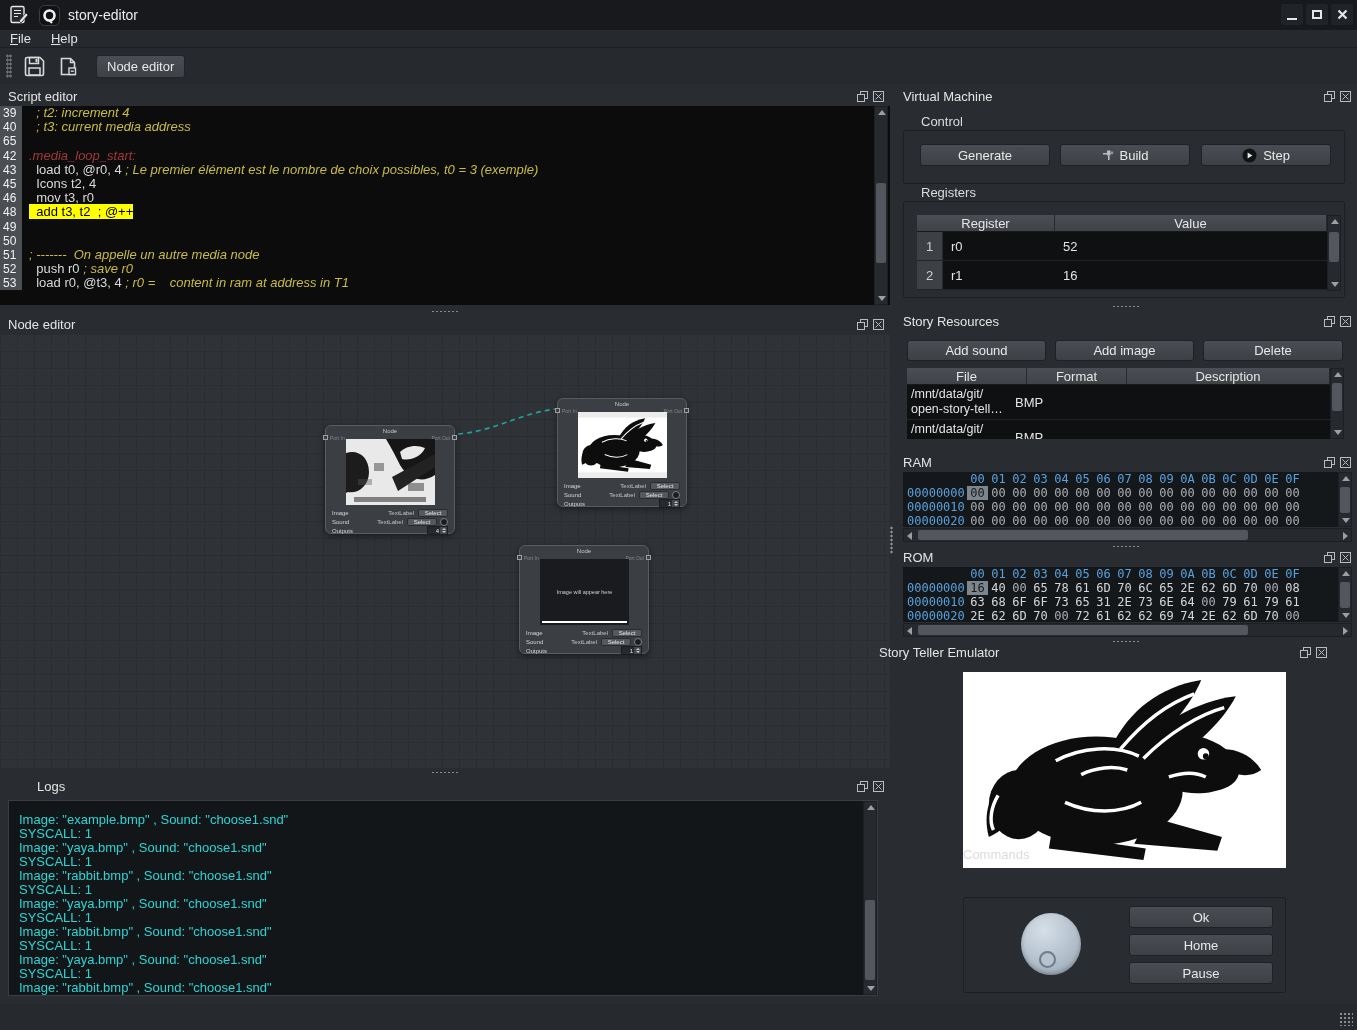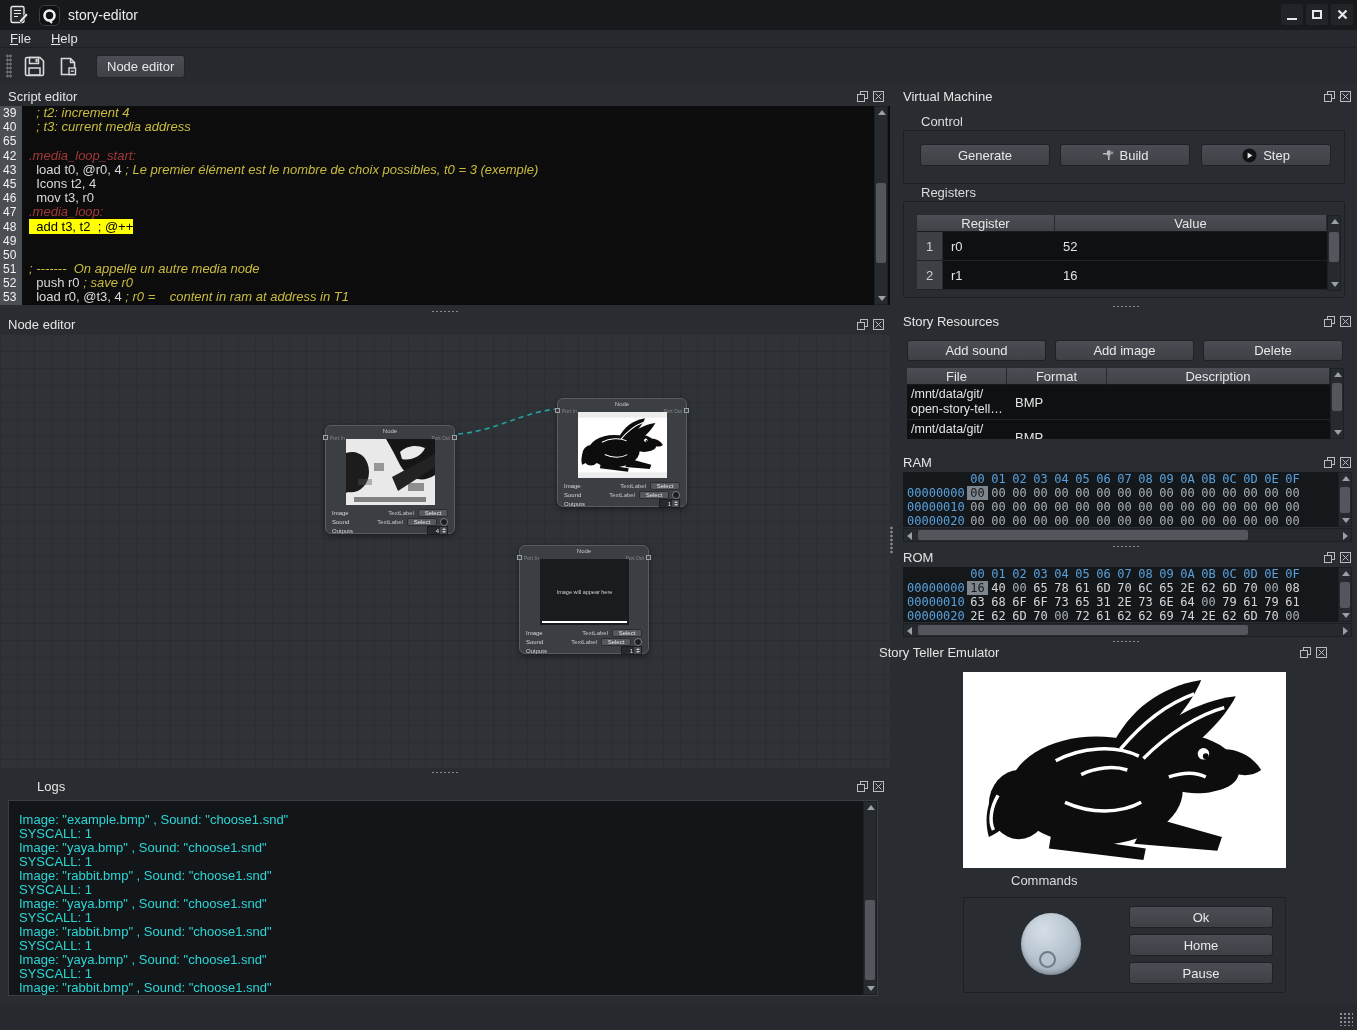--- a/index.html
+++ b/index.html
@@ -207,21 +207,20 @@
   </div>
   <div class="code-area">
     <div>
         <div class="crow"><span class="ln">39</span><span class="ct"><span class="cmt">  ; t2: increment 4</span></span></div>
         <div class="crow"><span class="ln">40</span><span class="ct"><span class="cmt">  ; t3: current media address</span></span></div>
         <div class="crow"><span class="ln">65</span><span class="ct"></span></div>
         <div class="crow"><span class="ln">42</span><span class="ct"><span class="lbl">.media_loop_start:</span></span></div>
         <div class="crow"><span class="ln">43</span><span class="ct"><span>  load t0, @r0, 4 </span><span class="cmt">; Le premier élément est le nombre de choix possibles, t0 = 3 (exemple)</span></span></div>
         <div class="crow"><span class="ln">45</span><span class="ct"><span>  Icons t2, 4</span></span></div>
         <div class="crow"><span class="ln">46</span><span class="ct"><span>  mov t3, r0</span></span></div>
-        <div class="crow"><span class="ln">47</span><span class="ct"><span class="lbl">.media_loop:</span></span></div>
         <div class="crow"><span class="ln">48</span><span class="ct"><span class="hlspan"><span>  add t3, t2  ; @++</span></span></span></div>
         <div class="crow"><span class="ln">49</span><span class="ct"></span></div>
         <div class="crow"><span class="ln">50</span><span class="ct"></span></div>
         <div class="crow"><span class="ln">51</span><span class="ct"><span class="cmt">; -------  On appelle un autre media node</span></span></div>
         <div class="crow"><span class="ln">52</span><span class="ct"><span>  push r0 </span><span class="cmt">; save r0</span></span></div>
         <div class="crow"><span class="ln">53</span><span class="ct"><span>  load r0, @t3, 4 </span><span class="cmt">; r0 =    content in ram at address in T1</span></span></div>
       </div>
     <div class="vscroll" style="right:2px;top:0;height:199px;">
       <span class="sb-arrow tri-up"></span>
         <span class="sb-arrow tri-dn"></span>
@@ -527,21 +526,21 @@
       <span>Add sound</span>
     </button>
   <button class="btn" style="left:1055px;top:340px;width:139px;height:21px;">
       <span>Add image</span>
     </button>
   <button class="btn" style="left:1203px;top:340px;width:140px;height:21px;">
       <span>Delete</span>
     </button>
   <div style="position:absolute;left:907px;top:368px;width:423px;height:71px;overflow:hidden;background:#0e1012;">
     <div class="thead">
-      <span class="th" style="width:100px;">
+      <span class="th" style="width:120px;">
           <span>File</span>
         </span>
       <span class="th" style="width:100px;">
           <span>Format</span>
         </span>
       <span class="th" style="flex:1;">
           <span>Description</span>
         </span>
     </div>
     <div>
@@ -832,21 +831,21 @@
         <path d="M92 84 C104 78 120 76 132 80"></path>
         <path d="M126 62 C146 38 168 22 190 14"></path>
         <path d="M146 70 C168 48 194 32 216 26"></path>
         <path d="M20 102 C14 112 12 124 16 132"></path>
         <path d="M168 86 C180 82 192 82 200 86"></path>
       </g>
       <circle cx="198" cy="66" r="5" fill="#fff"></circle>
       <circle cx="200" cy="68" r="2.5" fill="#0d0d0d"></circle>
     </svg>
   </div>
-  <span class="grp-label" style="left:963px;top:873px;margin-left:48px;">Commands</span>
+  <span class="grp-label" style="left:963px;top:847px;">Commands</span>
   <div class="cmd-box">
     <span class="knob">
         <span class="knob-dot"></span>
       </span>
     <button class="btn cmd-btn" style="top:8px;">
         <span>Ok</span>
       </button>
     <button class="btn cmd-btn" style="top:36px;">
         <span>Home</span>
       </button>

